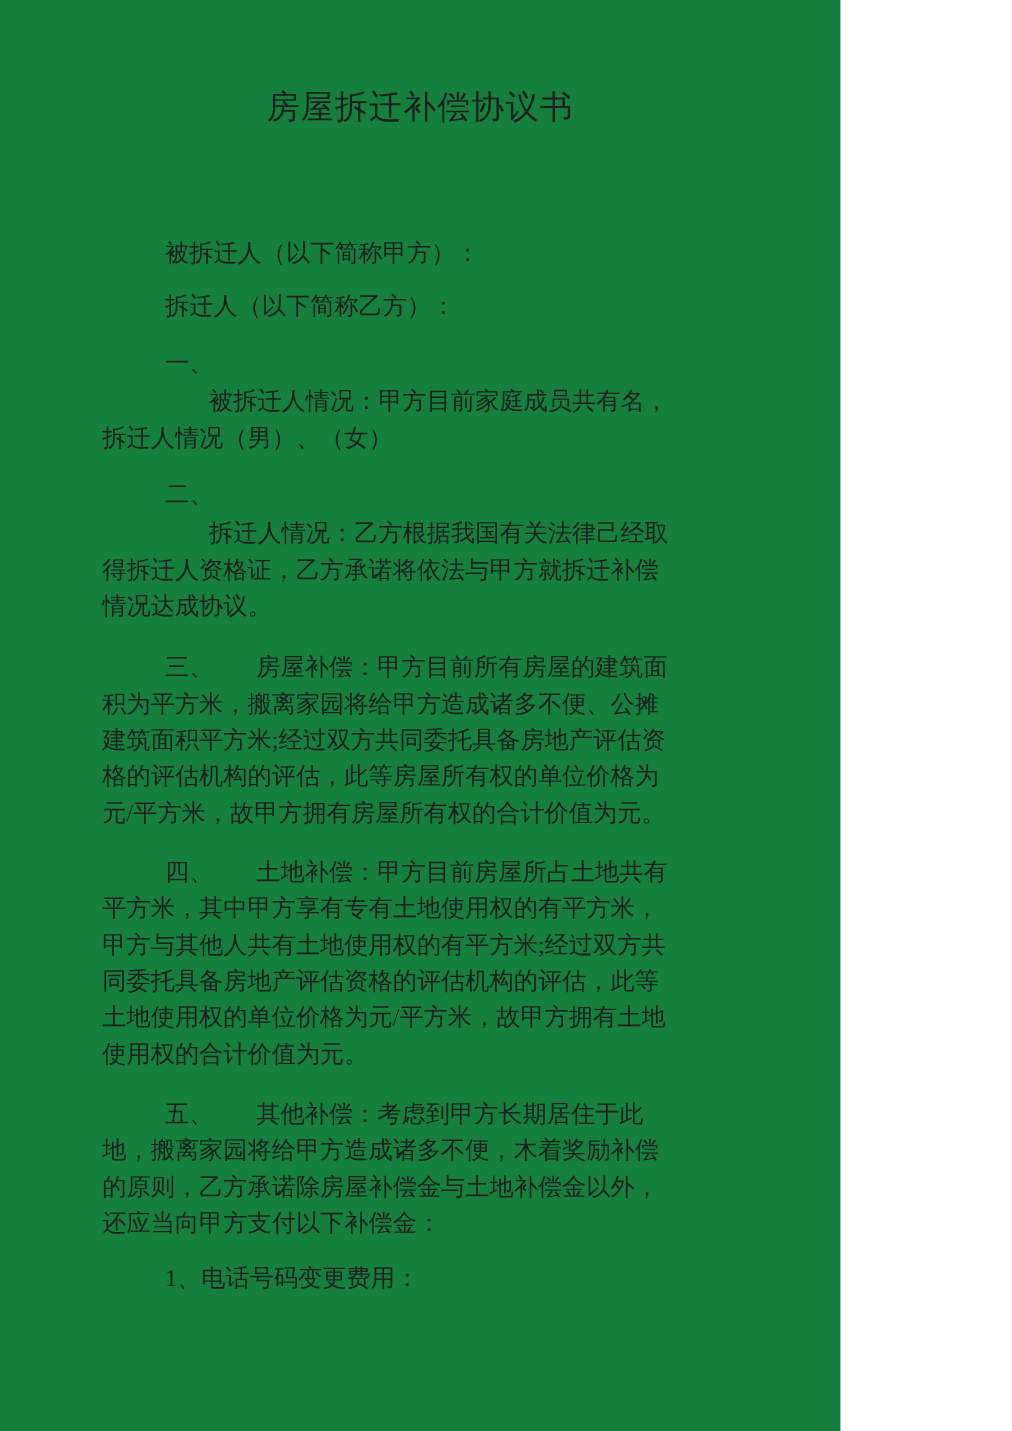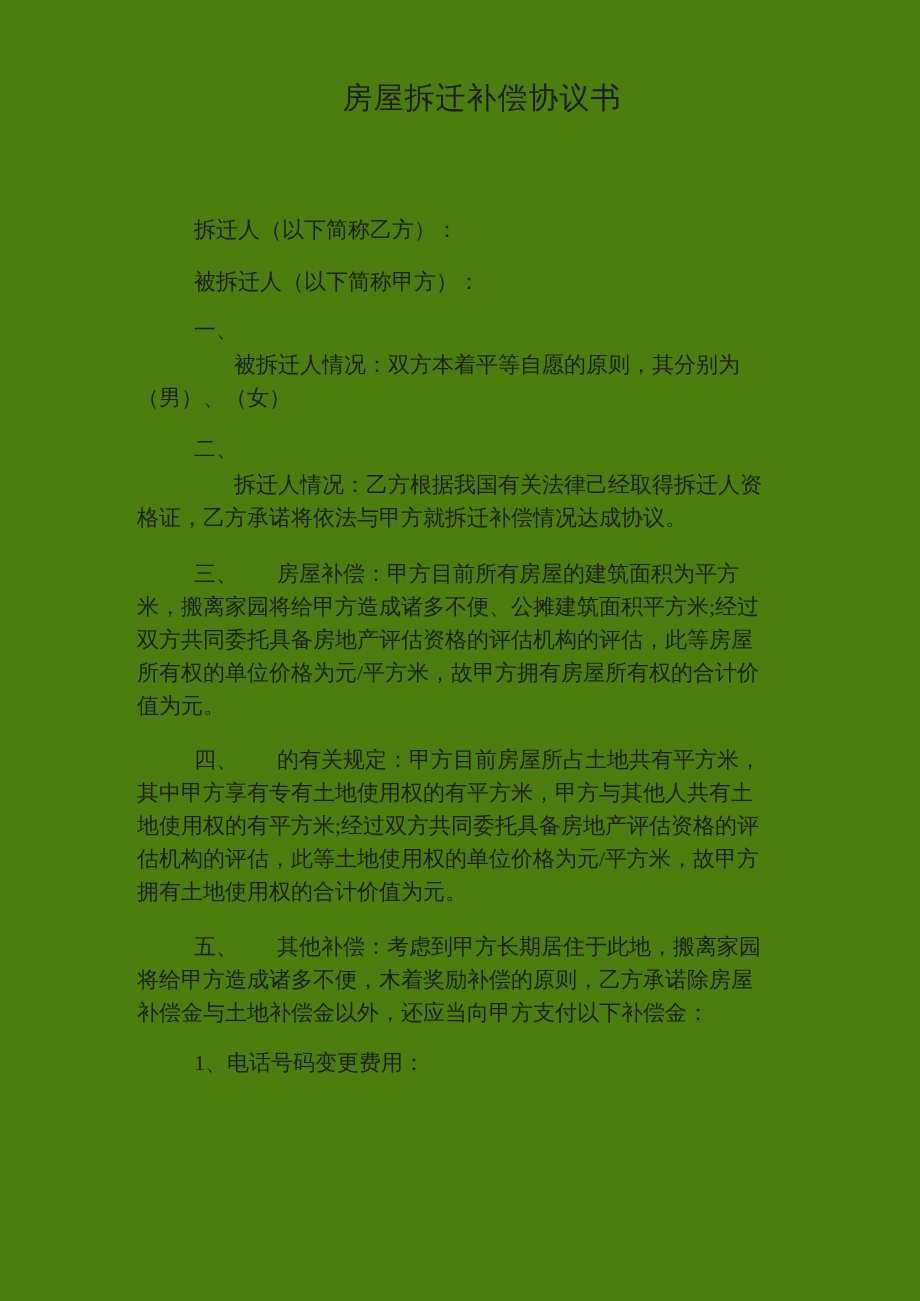--- a/index.html
+++ b/index.html
@@ -1,26 +1,25 @@
 <!DOCTYPE html>
 <html><head>
 <meta charset="utf-8">
 <style>
   * { box-sizing: border-box; }
   html, body { margin: 0; padding: 0; background: #ffffff; }
   .page {
     position: relative;
-    width: 920px;
+    width: 764px;
     height: 1301px;
-    background: #4d7c0f;
+    background: #15803d;
     overflow: hidden;
     padding-top: 80px;
     font-family: "Liberation Serif", "DejaVu Serif", serif;
     color: #1e1e1e;
-    padding-left: 44px;
   }
   .doc-title {
     margin: 0 0 97px 0;
     text-align: center;
     font-size: 30px;
     line-height: 36px;
     font-weight: normal;
     letter-spacing: 1px;
   }
   .content {
@@ -41,51 +40,51 @@
 </style>
 </head>
 <body>
 
 <div class="page">
 
   <h1 class="doc-title">房屋拆迁补偿协议书</h1>
 
   <div class="content">
 
+    <p class="para indent" style="margin-bottom:15px">
+      <span>被拆迁人（以下简称甲方）：</span>
+    </p>
+
     <p class="para indent" style="margin-bottom:19px">
       <span>拆迁人（以下简称乙方）：</span>
-    </p>
-
-    <p class="para indent" style="margin-bottom:15px">
-      <span>被拆迁人（以下简称甲方）：</span>
     </p>
 
 
     <p class="para indent" style="margin-bottom:2px">
       <span>一、</span>
     </p>
 
     <p class="para indent-deep" style="margin-bottom:18px">
-      <span>被拆迁人情况：双方本着平等自愿的原则，其分别为（男）、（女）</span>
+      <span>被拆迁人情况：甲方目前家庭成员共有名，拆迁人情况（男）、（女）</span>
     </p>
 
     <p class="para indent" style="margin-bottom:3px">
       <span>二、</span>
     </p>
 
     <p class="para indent-deep" style="margin-bottom:23px">
       <span>拆迁人情况：乙方根据我国有关法律己经取得拆迁人资格证，乙方承诺将依法与甲方就拆迁补偿情况达成协议。</span>
     </p>
 
     <p class="para indent" style="margin-bottom:21px">
       <span>三、</span><span class="gap-wide">房屋补偿：甲方目前所有房屋的建筑面积为平方米，搬离家园将给甲方造成诸多不便、公摊建筑面积平方米;经过双方共同委托具备房地产评估资格的评估机构的评估，此等房屋所有权的单位价格为元/平方米，故甲方拥有房屋所有权的合计价值为元。</span>
     </p>
 
     <p class="para indent" style="margin-bottom:22px">
-      <span>四、</span><span class="gap-wide">的有关规定：甲方目前房屋所占土地共有平方米，其中甲方享有专有土地使用权的有平方米，甲方与其他人共有土地使用权的有平方米;经过双方共同委托具备房地产评估资格的评估机构的评估，此等土地使用权的单位价格为元/平方米，故甲方拥有土地使用权的合计价值为元。</span>
+      <span>四、</span><span class="gap-wide">土地补偿：甲方目前房屋所占土地共有平方米，其中甲方享有专有土地使用权的有平方米，甲方与其他人共有土地使用权的有平方米;经过双方共同委托具备房地产评估资格的评估机构的评估，此等土地使用权的单位价格为元/平方米，故甲方拥有土地使用权的合计价值为元。</span>
     </p>
 
     <p class="para indent" style="margin-bottom:17px">
       <span>五、</span><span class="gap-wide">其他补偿：考虑到甲方长期居住于此地，搬离家园将给甲方造成诸多不便，木着奖励补偿的原则，乙方承诺除房屋补偿金与土地补偿金以外，还应当向甲方支付以下补偿金：</span>
     </p>
 
     <p class="para indent" style="margin-bottom:19px">
       <span>1、</span><span class="gap-small">电话号码变更费用：</span>
     </p>
 

